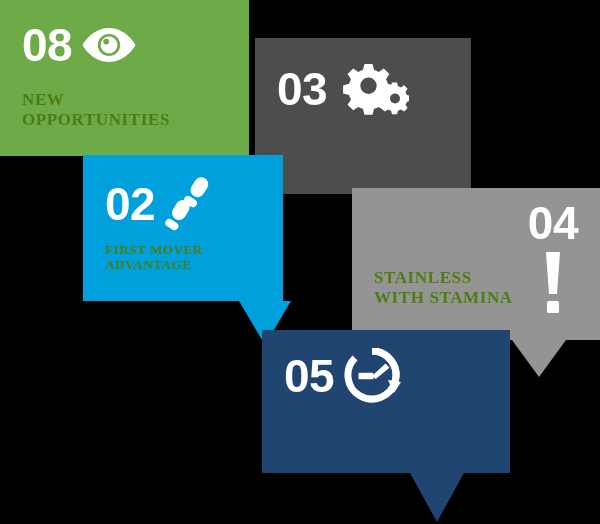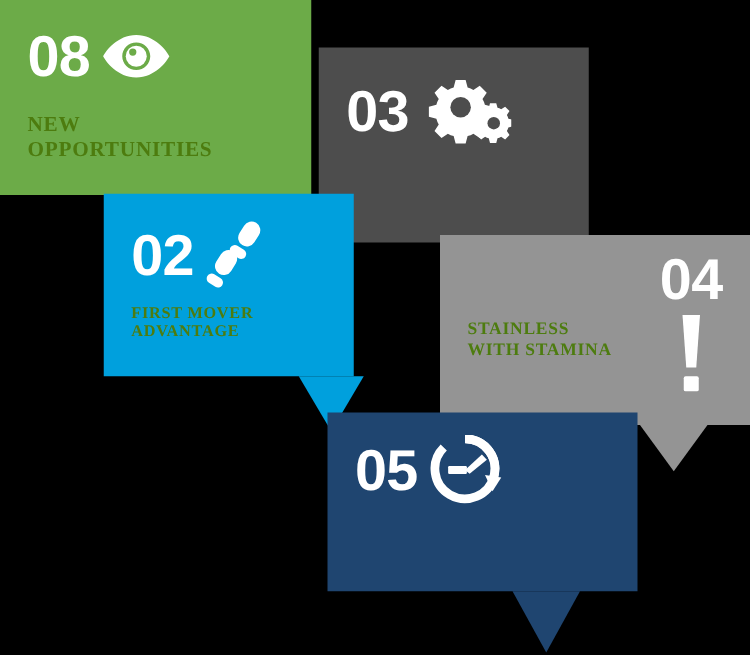--- a/index.html
+++ b/index.html
@@ -101,21 +101,21 @@
   #card-04 { left: 352px; top: 188px; width: 248px; height: 152px; z-index: 2; }
   #card-04 .body { background: #949494; }
   #card-04 .tail {
     left: 160px; top: 152px;
     border-left-width: 27px; border-right-width: 27px; border-top-width: 37px;
     border-top-color: #949494;
   }
   
   #card-04 .numrow { right: 22px; left: auto; top: 12px; flex-direction: column; align-items: center; gap: 4px; }
   #card-04 .num { font-size: 46px; }
-  #card-04 .label { left: 22px; top: 68px; font-size: 14px; }
+  #card-04 .label { left: 22px; top: 80px; font-size: 17px; }
 
   
   #card-05 { left: 262px; top: 330px; width: 248px; height: 143px; z-index: 4; }
   #card-05 .body { background: #1f4570; }
   #card-05 .tail {
     left: 148px; top: 143px;
     border-left-width: 27px; border-right-width: 27px; border-top-width: 49px;
     border-top-color: #1f4570;
   }
   #card-05 .numrow { left: 22px; top: 18px; }

